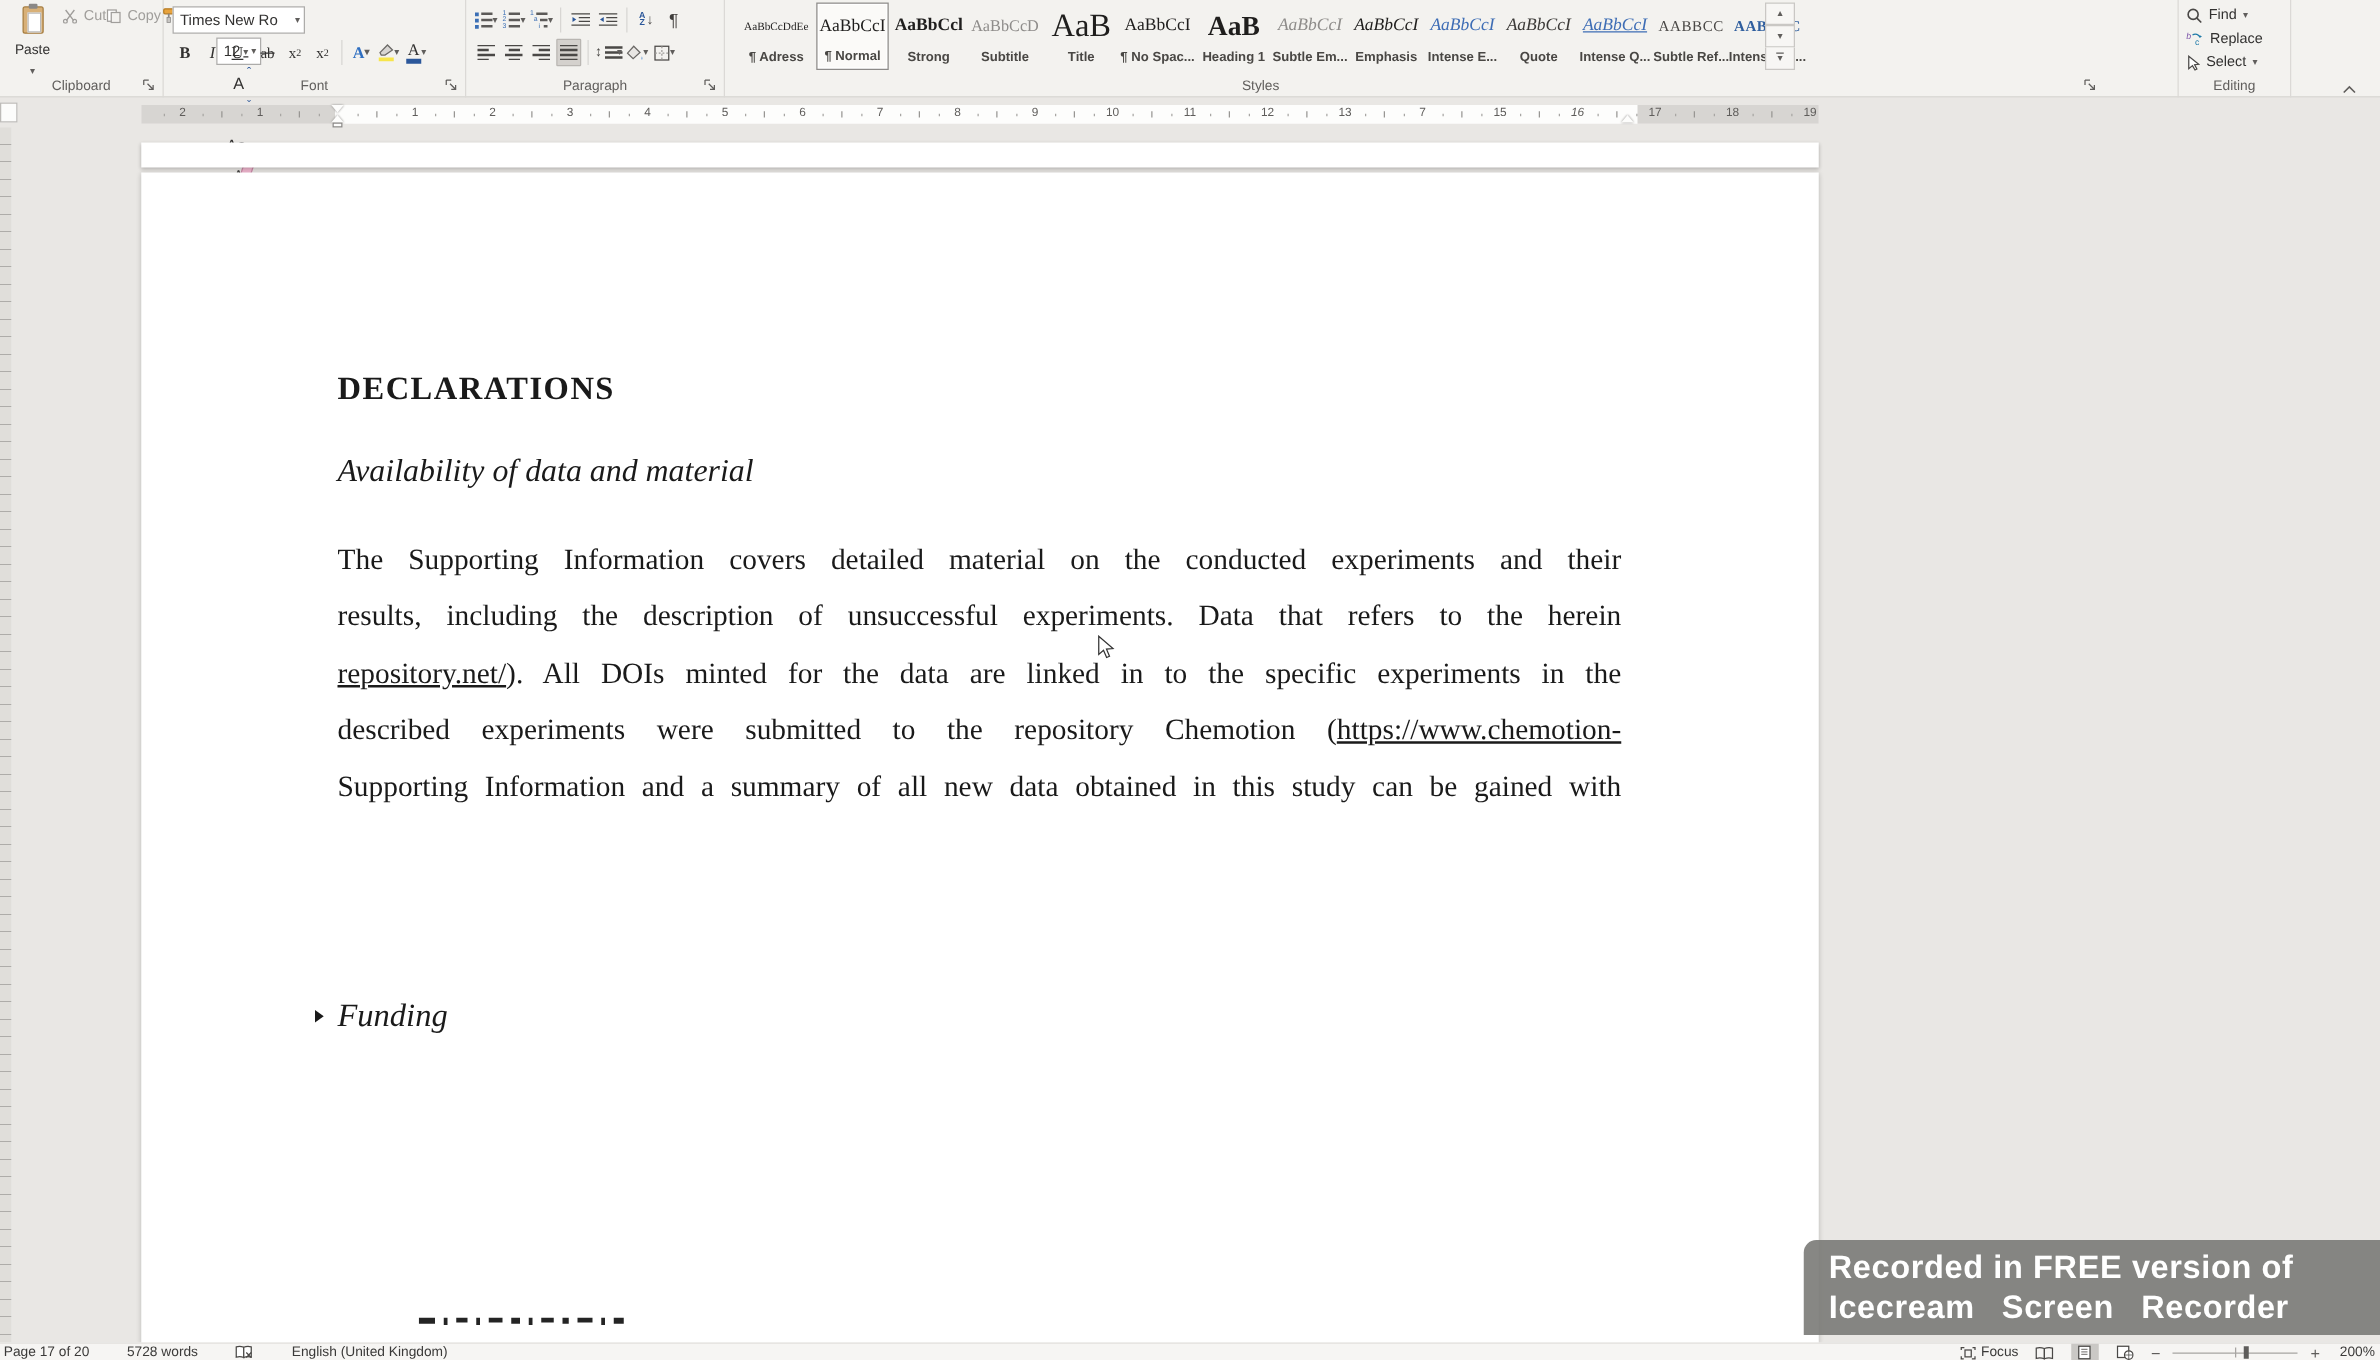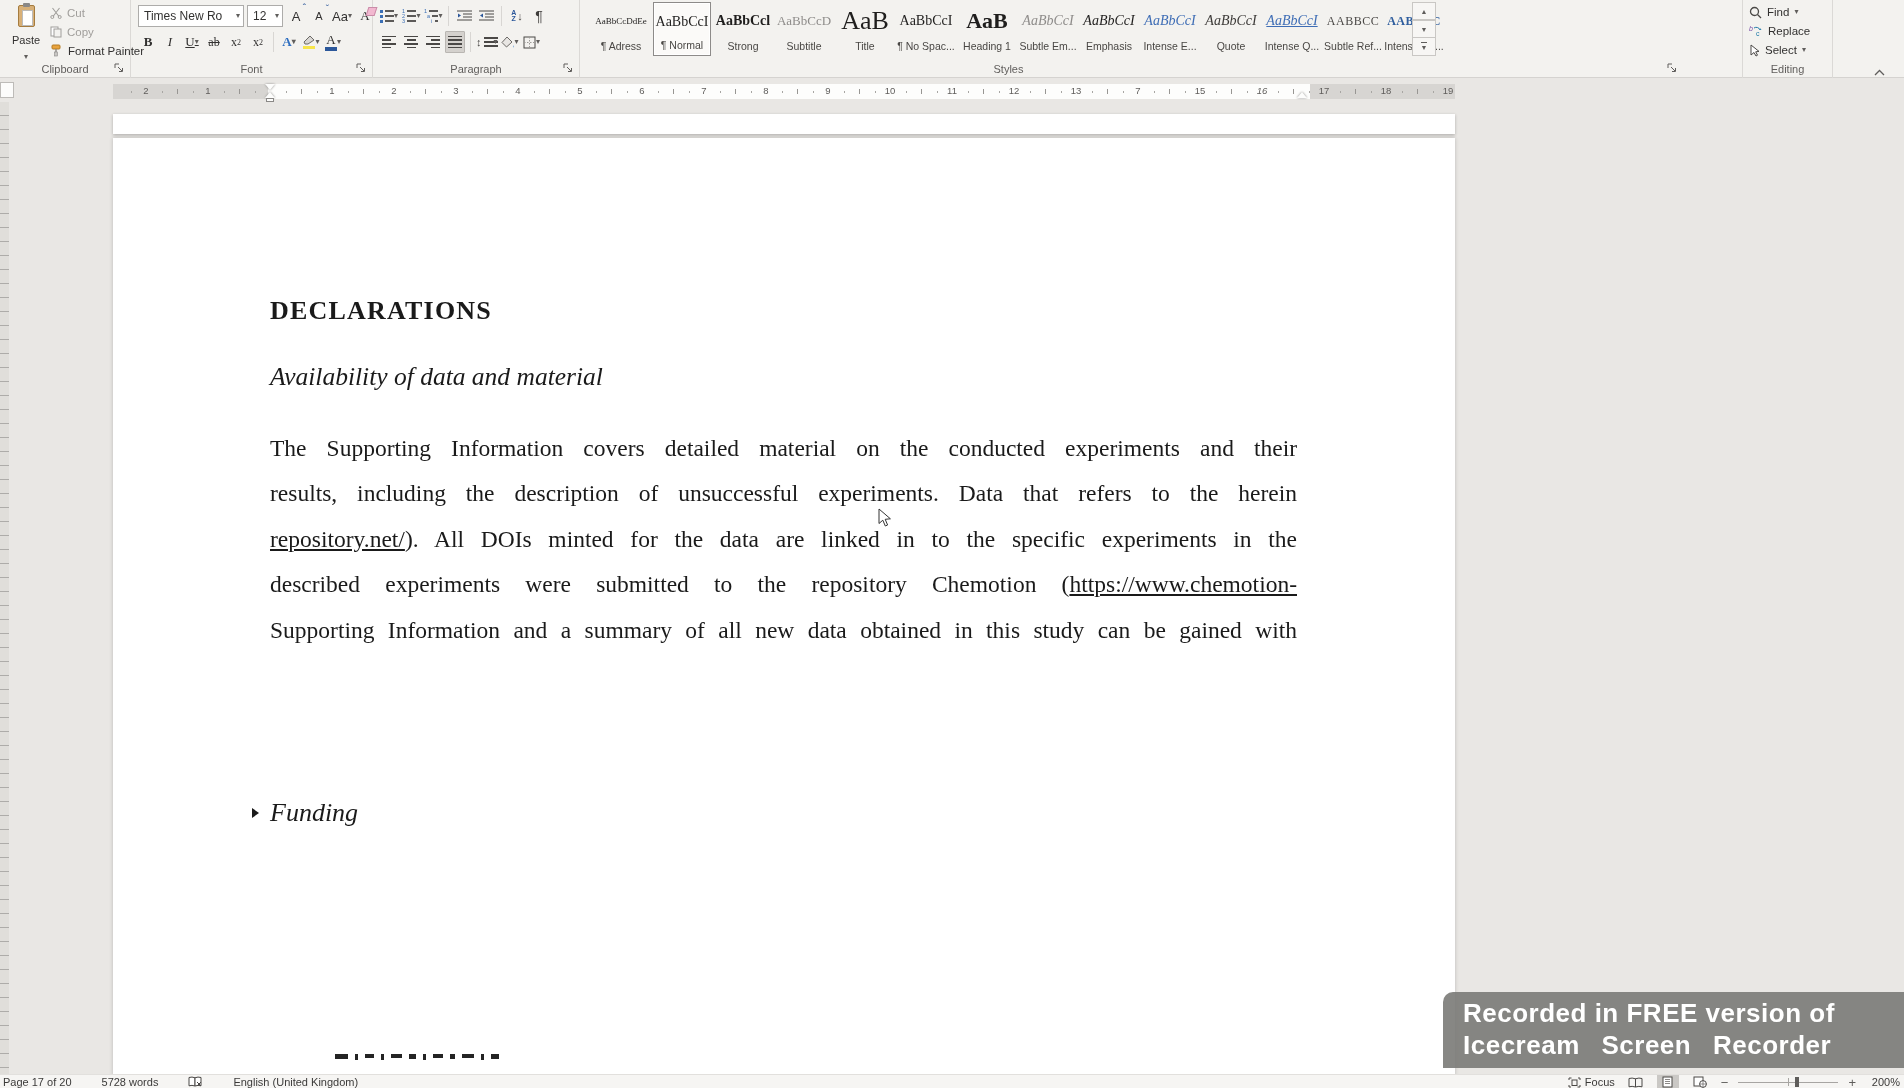--- a/index.html
+++ b/index.html
@@ -15,28 +15,28 @@
   .launcher svg { display:block; }
   .chev { font-size:8px; color:#605e5c; line-height:1; }
   button { background:none; border:none; font-family:inherit; cursor:pointer; color:#323130; }
 
   
   .grp-clipboard { left:0; width:131px; }
   .paste-btn { position:absolute; left:5px; top:5px; width:42px; height:56px; display:flex; flex-direction:column; align-items:center; font-size:11px; gap:7px; }
   .clipb { width:17px; height:22px; background:#d8b077; border:1px solid #a57c3f; border-radius:2px; position:relative; }
   .clipb:before { content:""; position:absolute; left:3px; top:4px; width:9px; height:14px; background:#fff; border:1px solid #bbb; }
   .clipb:after { content:""; position:absolute; left:4px; top:-3px; width:7px; height:4px; background:#8a8886; border-radius:1px; }
-  .mini-col { position:absolute; left:50px; top:3px; display:flex; flex-direction:column; gap:0; }
+  .mini-col { position:absolute; left:50px; top:3px; display:flex; flex-direction:row; gap:0; }
   .mini-btn { display:flex; align-items:center; gap:5px; height:19px; font-size:11.5px; white-space:nowrap; }
   .dim { color:#a09e9b; }
   .mini-btn svg { flex:0 0 auto; }
 
   
   .grp-font { left:131px; width:242px; }
-  .frow1 { position:absolute; left:7px; top:5px; display:flex; align-items:center; gap:3px; }
+  .frow1 { position:absolute; left:7px; top:5px; display:flex; align-items:center; gap:3px;flex-direction:column; }
   .combo { display:flex; align-items:center; justify-content:space-between; background:#fff; border:1px solid #adacaa; height:22px; font-size:12px; padding:0 3px 0 5px; color:#323130; }
   .combo .chev { margin-left:4px; }
   .fname { width:106px; }
   .fsize { width:36px; }
   .ribbtn { display:inline-flex; align-items:center; justify-content:center; height:22px; min-width:20px; font-size:13px; color:#323130; position:relative; }
   .frow2 { position:absolute; left:7px; top:31px; display:flex; align-items:center; gap:2px; }
   .b-bold { font-family:"Liberation Serif",serif; font-weight:bold; }
   .b-ital { font-family:"Liberation Serif",serif; font-style:italic; }
   .b-und  { font-family:"Liberation Serif",serif; text-decoration:underline; }
   .b-strike { font-family:"Liberation Serif",serif; text-decoration:line-through; font-size:12px; }
@@ -72,21 +72,21 @@
   .sort-ic .arr { color:#4a4846; font-size:11px; margin-left:1px; }
   .pilcrow { font-size:14px; color:#3f3d3b; }
   .spc-ic { display:inline-flex; align-items:center; gap:2px; }
   .spc-ic .ar { font-size:11px; color:#4a4846; }
 
   
   .grp-styles { left:580px; width:1163px; }
   .sgallery { position:absolute; left:12px; top:2px; height:56px; display:flex; gap:3px; }
   .scard { width:58px; height:54px; display:flex; flex-direction:column; align-items:center; justify-content:flex-end; padding-bottom:4px; cursor:pointer; position:relative; }
   .scard .prev { position:absolute; top:4px; left:0; right:0; height:30px; display:flex; align-items:center; justify-content:center; font-family:"Liberation Serif",serif; font-size:14px; color:#1f1e1d; white-space:nowrap; overflow:hidden; }
-  .scard .lbl { font-size:10.5px; color:#494744; white-space:nowrap; overflow:hidden; max-width:62px; }
+  .scard .lbl { font-size:10.5px; color:#494744; white-space:nowrap; overflow:hidden; max-width:62px;font-weight:bold; }
   .scard.selected { border:1px solid #8d8b89; background:#fbfaf8; box-shadow:inset 0 0 0 1px #fff; }
   .sv-adress .prev { font-size:9px; }
   .sv-strong .prev { font-weight:bold; }
   .sv-subtitle .prev { color:#8e8c8a; font-size:13px; }
   .sv-title .prev { font-size:26px; font-weight:400; }
   .sv-heading1 .prev { font-size:22px; font-weight:bold; }
   .sv-subtleem .prev { font-style:italic; color:#8e8c8a; }
   .sv-emphasis .prev { font-style:italic; }
   .sv-intensee .prev { font-style:italic; color:#3e6db5; }
   .sv-quote .prev { font-style:italic; color:#3c3a38; }

